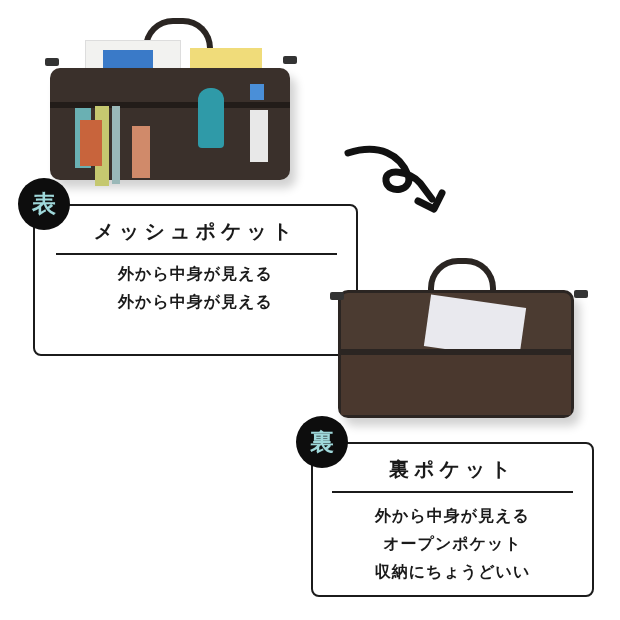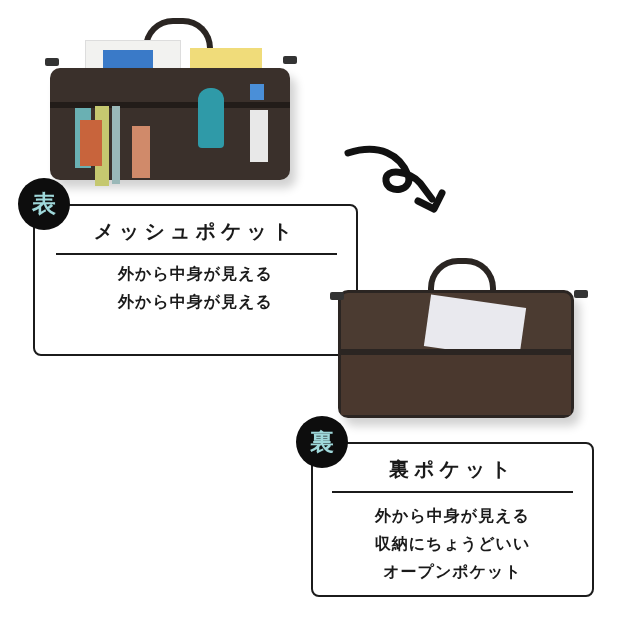--- a/index.html
+++ b/index.html
@@ -99,17 +99,17 @@
   </div>
   <div class="zip-tab" style="left:0; top:34px;"></div>
   <div class="zip-tab" style="left:244px; top:32px;"></div>
 </div>
 
 <div class="card card-back">
   <div class="card-title">裏ポケット</div>
   <div class="divider"></div>
   <div class="card-body">
     <div>外から中身が見える</div>
+    <div>オープンポケット</div>
     <div>収納にちょうどいい</div>
-    <div>オープンポケット</div>
   </div>
 </div>
 <div class="badge badge-back">裏</div>
 
 </body></html>

